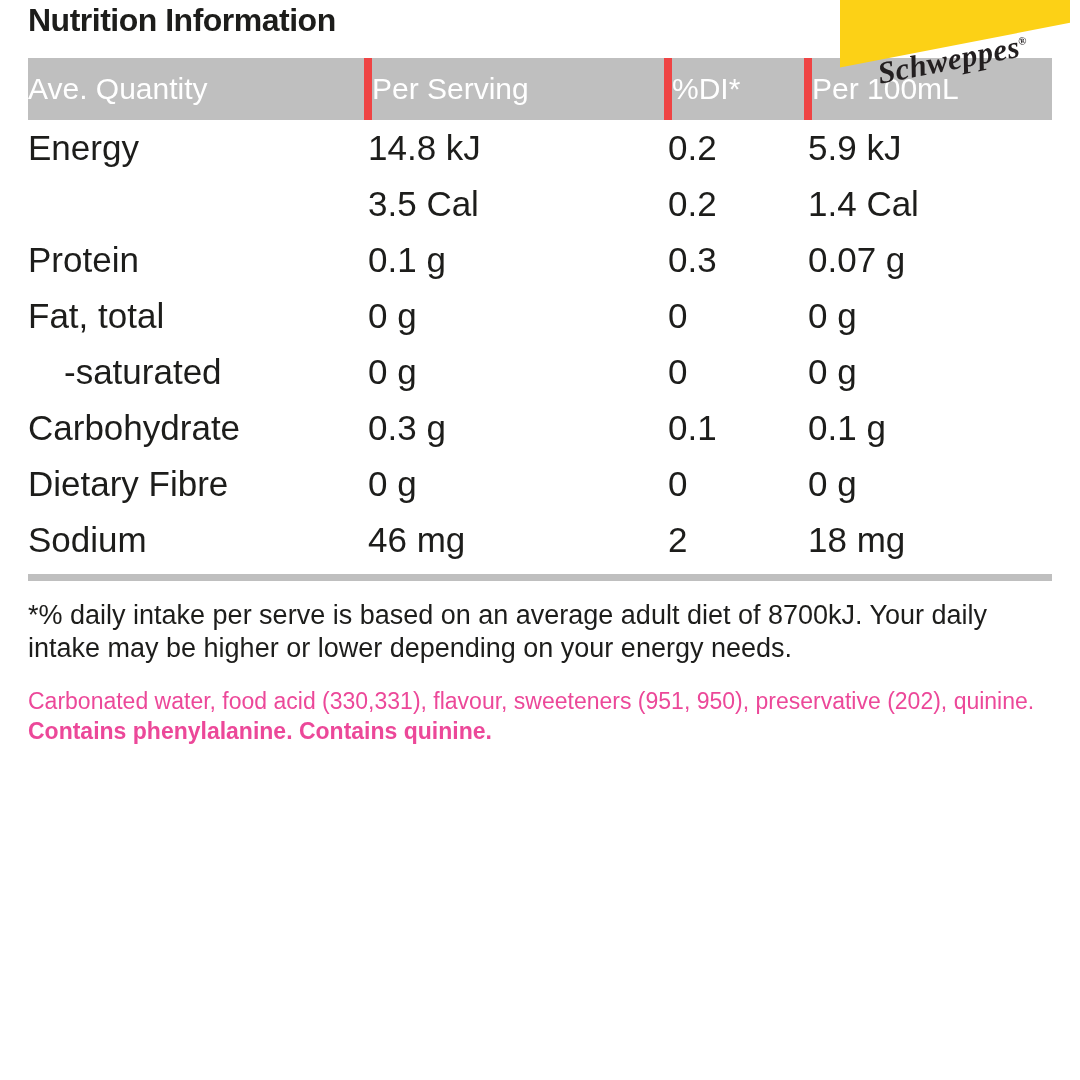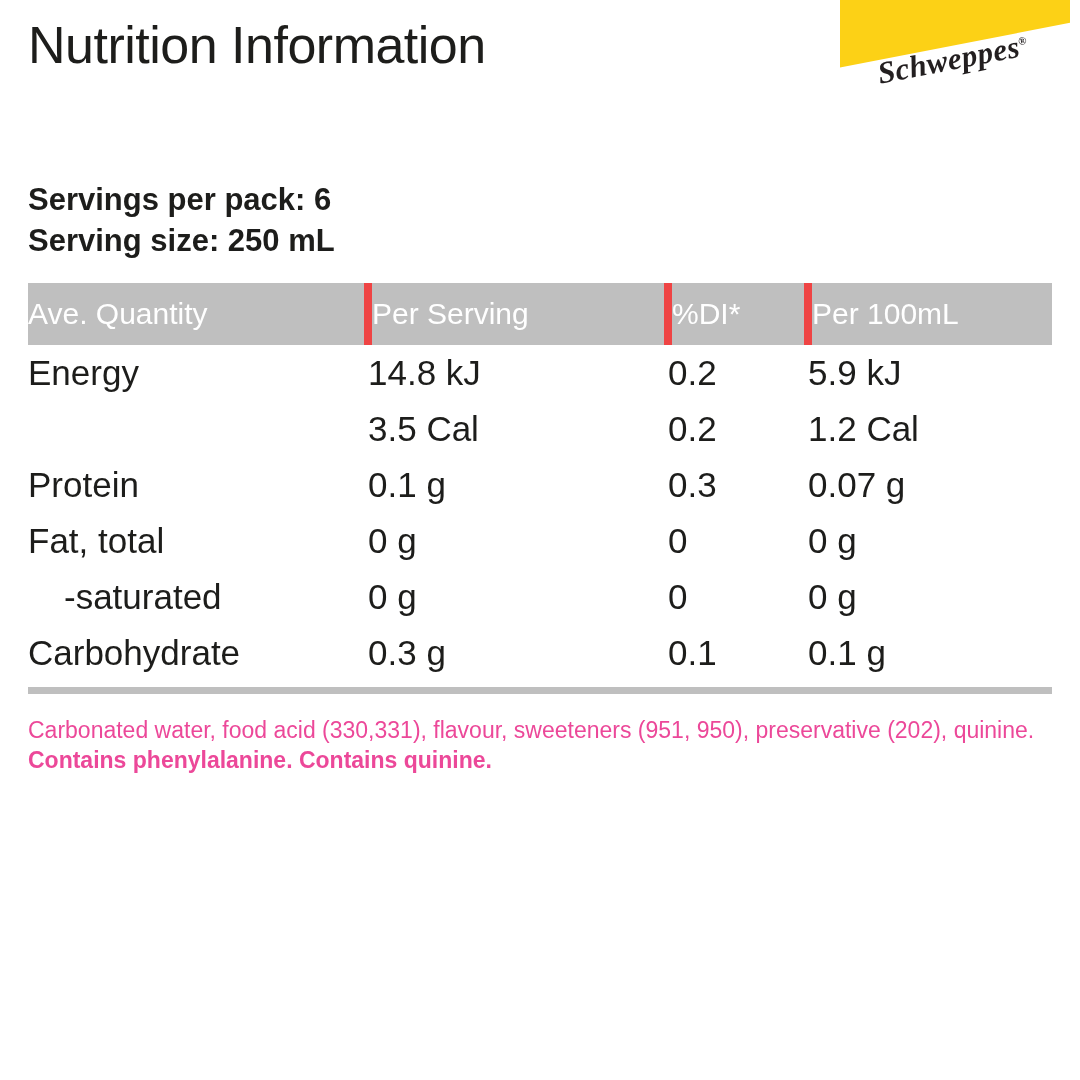--- a/index.html
+++ b/index.html
@@ -19,25 +19,25 @@
   .page {
     position: relative;
     width: 1080px;
     height: 1080px;
     box-sizing: border-box;
     padding: 0 28px;
   }
 
   
   .title {
-    font-size: 52px;
-    font-weight: 400;
+    font-size: 32px;
+    font-weight: 700;
     letter-spacing: -0.5px;
     line-height: 1.0;
-    padding-top: 19px;
+    padding-top: 4px;
     color: #1d1d1b;
   }
 
   
   .brand-flag {
     position: absolute;
     top: -6px;
     right: 10px;
     width: 230px;
     height: 130px;
@@ -154,24 +154,20 @@
 
 <div class="page">
 
   <div class="title">Nutrition Information</div>
 
   <div class="brand-flag">
     <div class="band"></div>
     <div class="brand-text"><span>Schweppes</span><sup>®</sup></div>
   </div>
 
-  <div class="servings">
-    <div>Servings per pack: 6</div>
-    <div>Serving size: 250 mL</div>
-  </div>
 
   <table class="nutrition">
     <colgroup>
       <col class="c1">
         <col class="c2">
         <col class="c3">
         <col class="c4">
     </colgroup>
     <thead>
       <tr>
@@ -185,21 +181,21 @@
       <tr>
         <td class="label">Energy</td>
         <td>14.8 kJ</td>
         <td>0.2</td>
         <td>5.9 kJ</td>
       </tr>
       <tr>
         <td class="label"></td>
         <td>3.5 Cal</td>
         <td>0.2</td>
-        <td>1.2 Cal</td>
+        <td>1.4 Cal</td>
       </tr>
       <tr>
         <td class="label">Protein</td>
         <td>0.1 g</td>
         <td>0.3</td>
         <td>0.07 g</td>
       </tr>
       <tr>
         <td class="label">Fat, total</td>
         <td>0 g</td>
@@ -211,21 +207,34 @@
         <td>0 g</td>
         <td>0</td>
         <td>0 g</td>
       </tr>
       <tr>
         <td class="label">Carbohydrate</td>
         <td>0.3 g</td>
         <td>0.1</td>
         <td>0.1 g</td>
       </tr>
+      <tr>
+        <td class="label">Dietary Fibre</td>
+        <td>0 g</td>
+        <td>0</td>
+        <td>0 g</td>
+      </tr>
+      <tr>
+        <td class="label">Sodium</td>
+        <td>46 mg</td>
+        <td>2</td>
+        <td>18 mg</td>
+      </tr>
     </tbody>
   </table>
 
   <div class="rule"></div>
 
+  <div class="footnote">*% daily intake per serve is based on an average adult diet of 8700kJ. Your daily intake may be higher or lower depending on your energy needs.</div>
 
   <div class="ingredients"><span>Carbonated water, food acid (330,331), flavour, sweeteners (951, 950), preservative (202), quinine. </span><b>Contains phenylalanine.</b><b> Contains quinine.</b></div>
 
 </div>
 
 </body></html>

